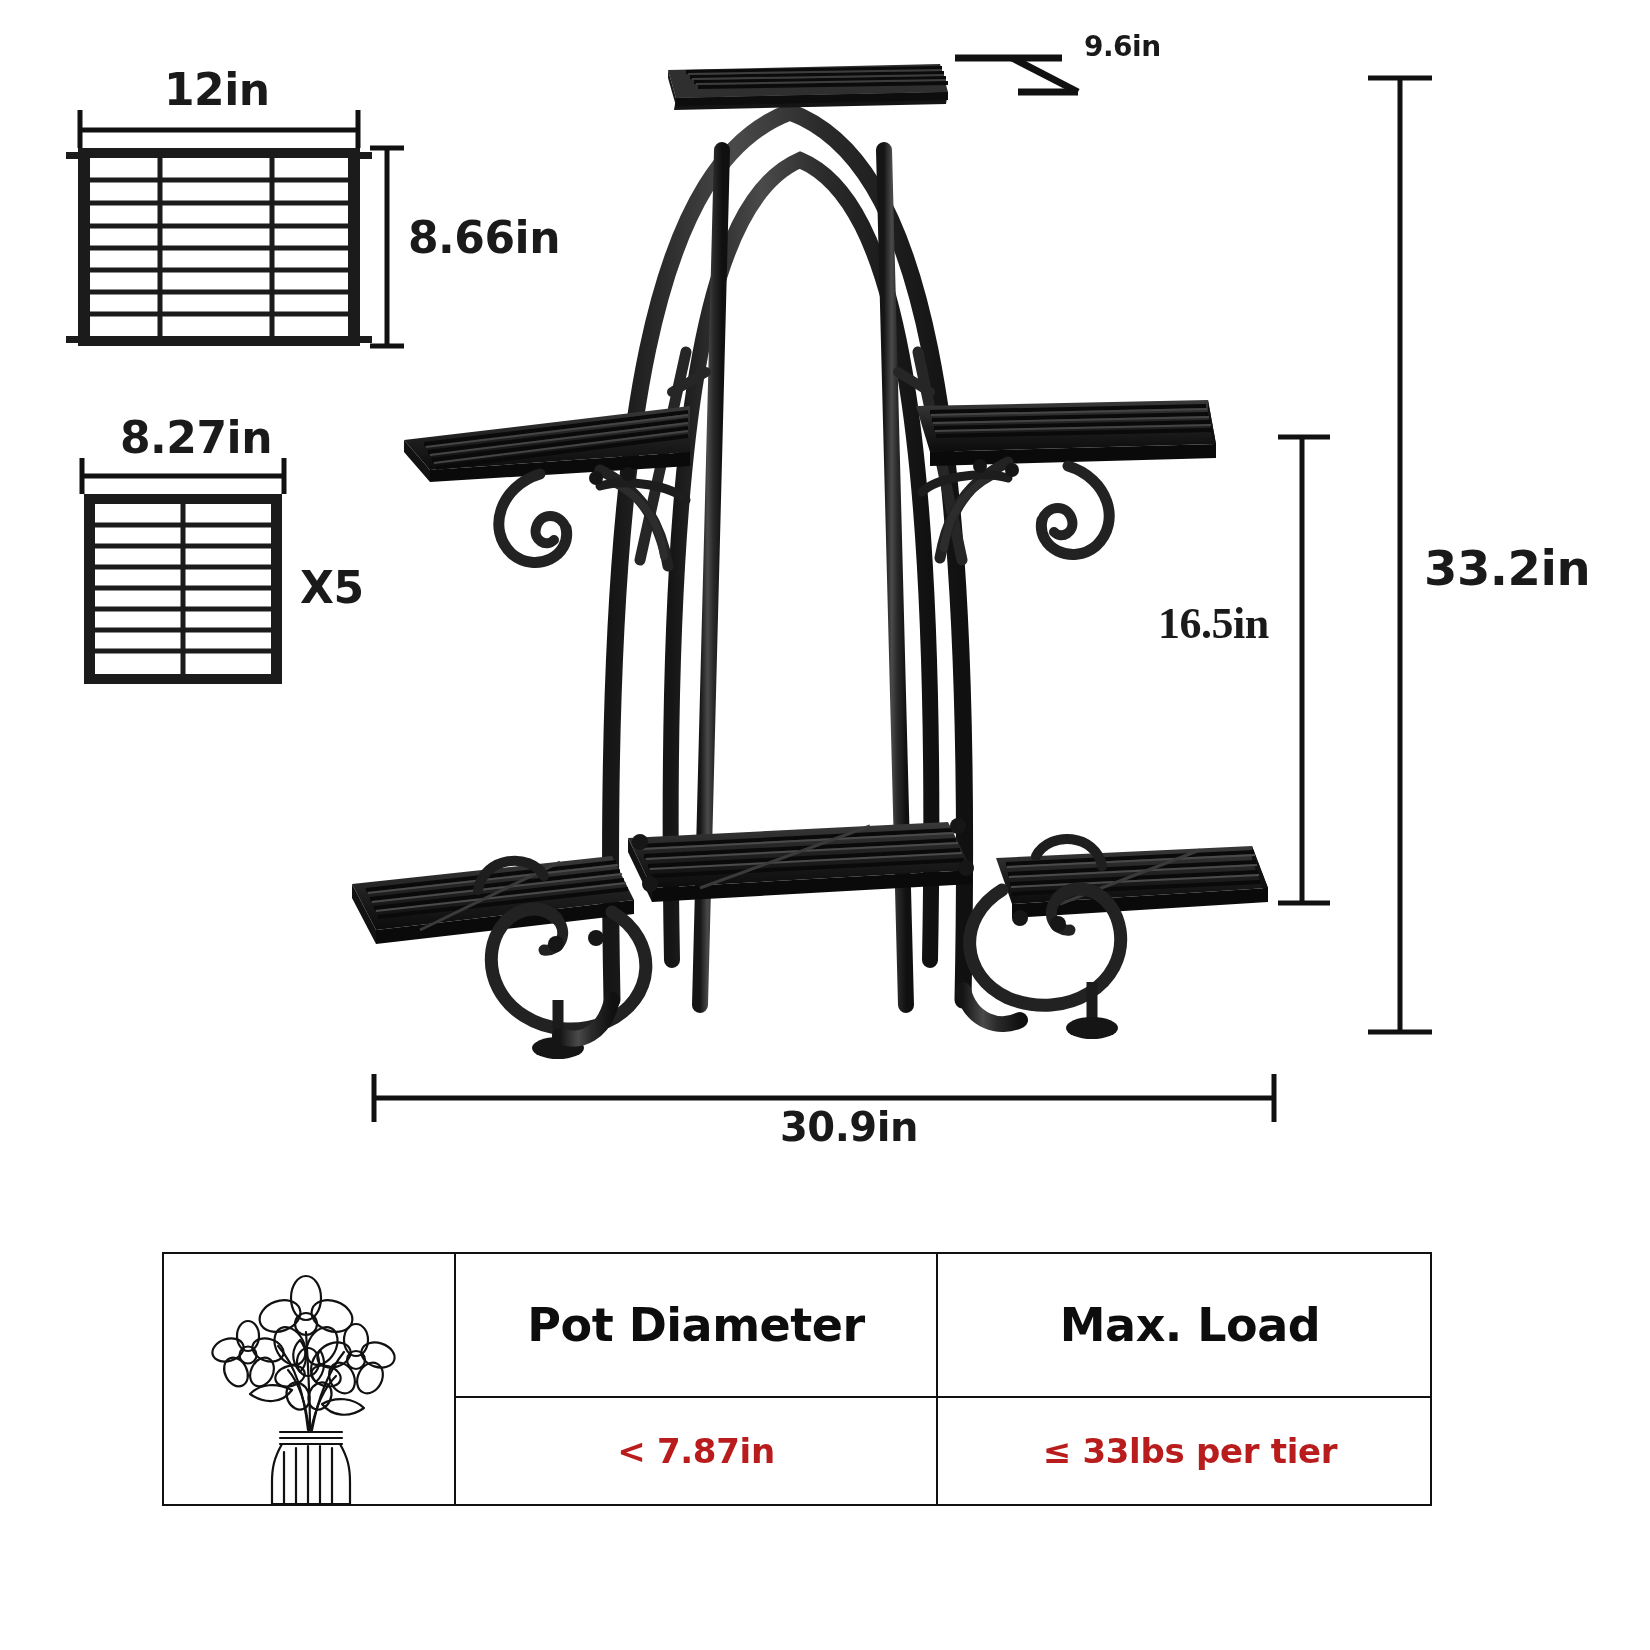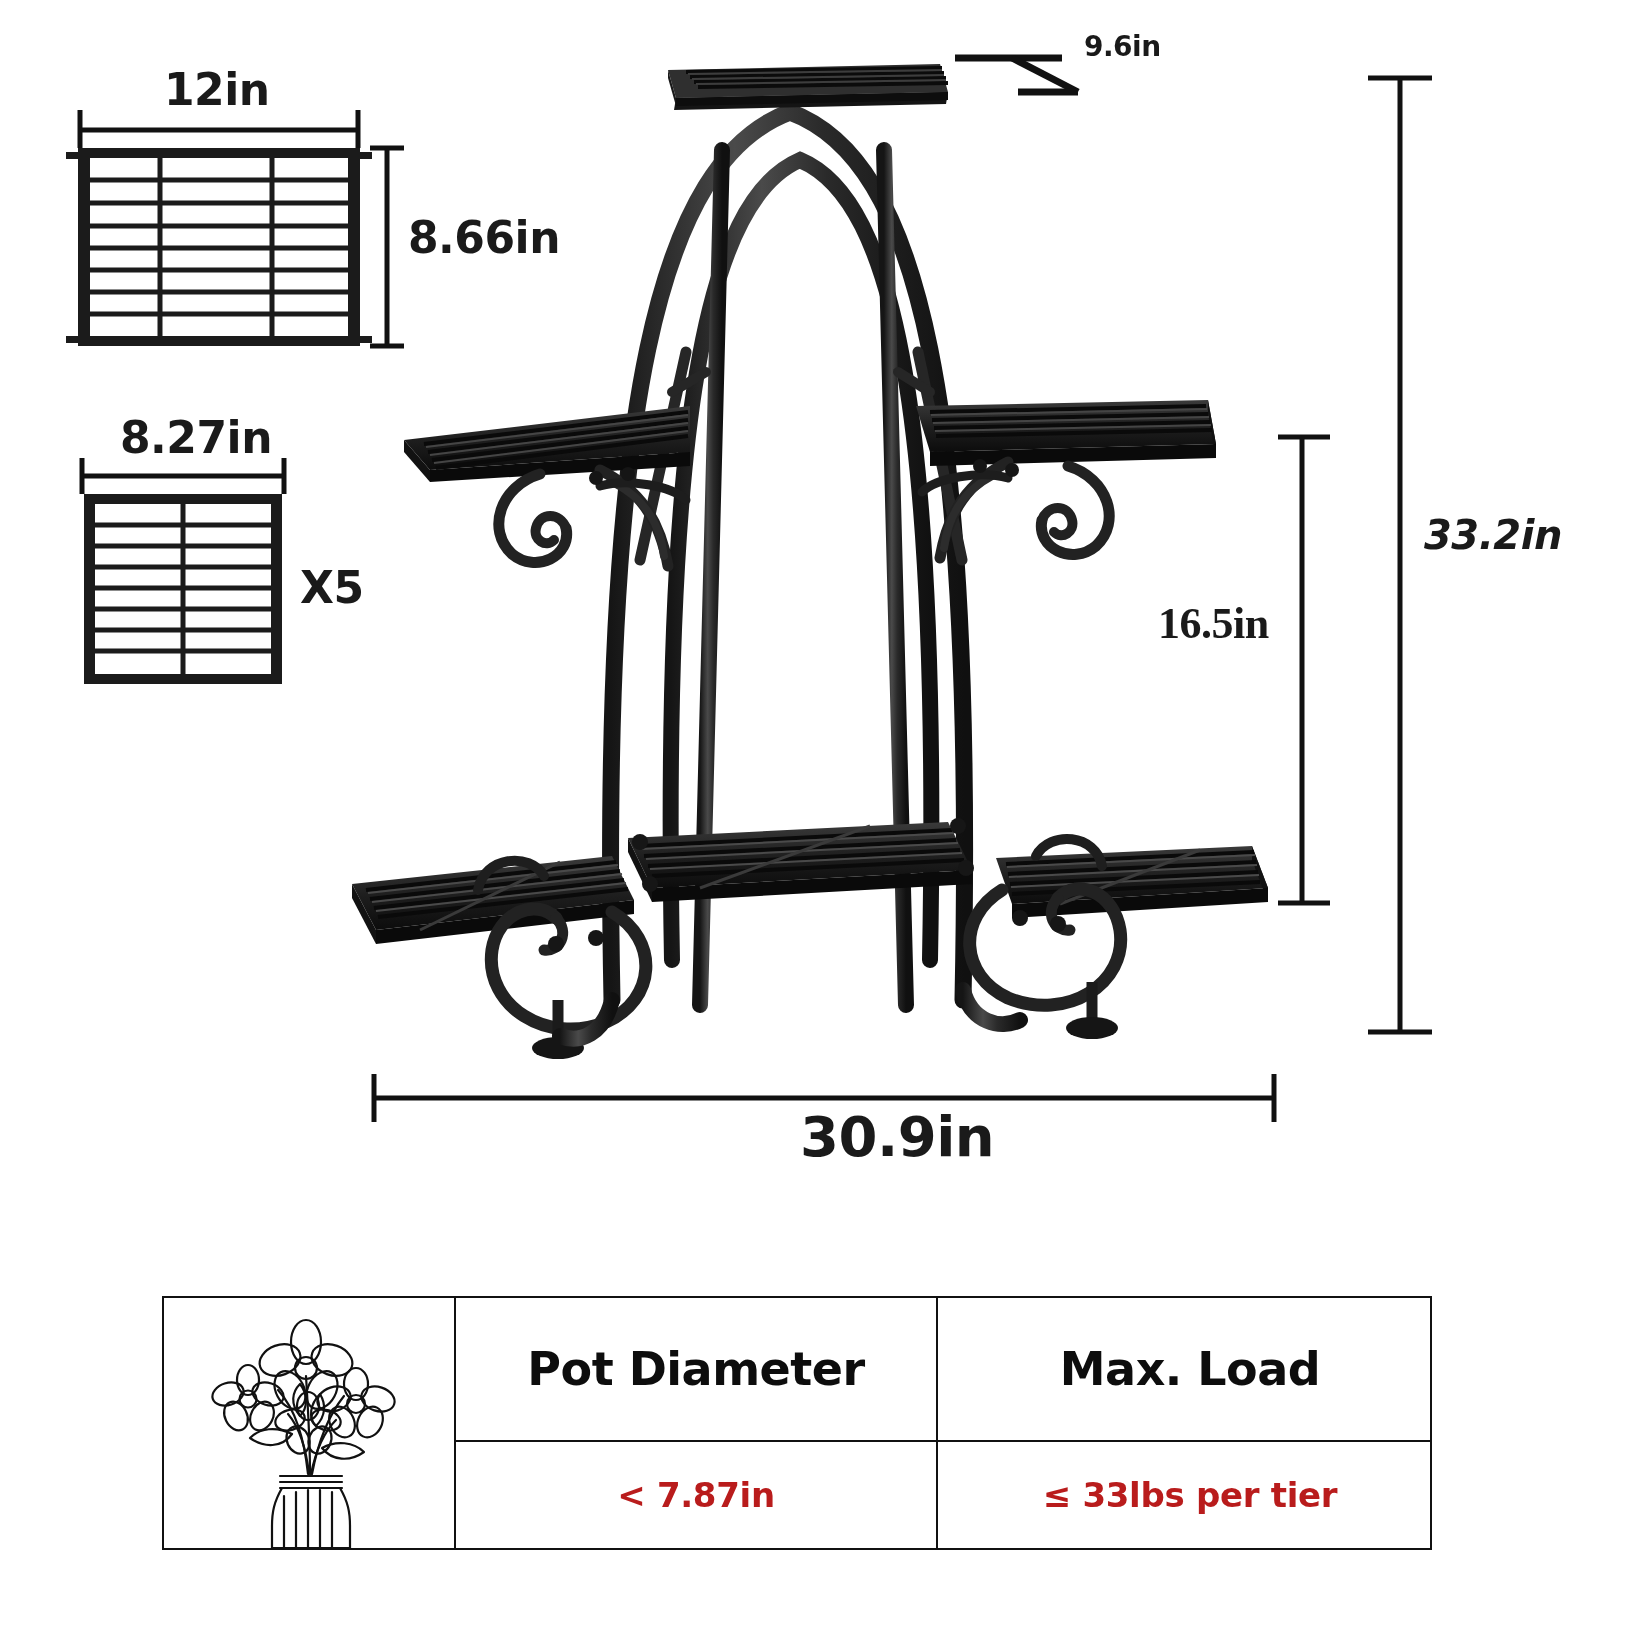--- a/index.html
+++ b/index.html
@@ -25,34 +25,33 @@
     font-weight: 700;
     color: #1a1a1a;
     white-space: nowrap;
     letter-spacing: -0.5px;
   }
   #label-12in   { left: 164px;  top: 64px;   font-size: 44px; }
   #label-866in  { left: 408px;  top: 212px;  font-size: 44px; }
   #label-827in  { left: 120px;  top: 412px;  font-size: 44px; }
   #label-x5     { left: 300px;  top: 562px;  font-size: 44px; }
   #label-96in   { left: 1084px; top: 30px;   font-size: 28px; }
-  #label-332in  { left: 1424px; top: 512px;  font-size: 40px; font-style: italic; }
+  #label-332in  { left: 1424px; top: 540px;  font-size: 48px; }
   #label-165in  { left: 1158px; top: 598px;  font-size: 44px; font-family: Liberation Serif, serif; }
-  #label-309in  { left: 780px;  top: 1104px; font-size: 56px; margin-left: 20px; }
+  #label-309in  { left: 780px;  top: 1104px; font-size: 40px; }
 
   
   .spec-table {
     position: absolute;
     left: 162px;
     top: 1252px;
     width: 1250px;
     height: 236px;
     border-collapse: collapse;
     table-layout: fixed;
-    margin-top: 44px;
   }
   .spec-table td {
     border: 2px solid #111111;
     text-align: center;
     vertical-align: middle;
     padding: 0;
   }
   .spec-table .col-icon  { width: 290px; }
   .spec-table .col-mid   { width: 480px; }
   .spec-table .col-right { width: 480px; padding-left: 12px; }

